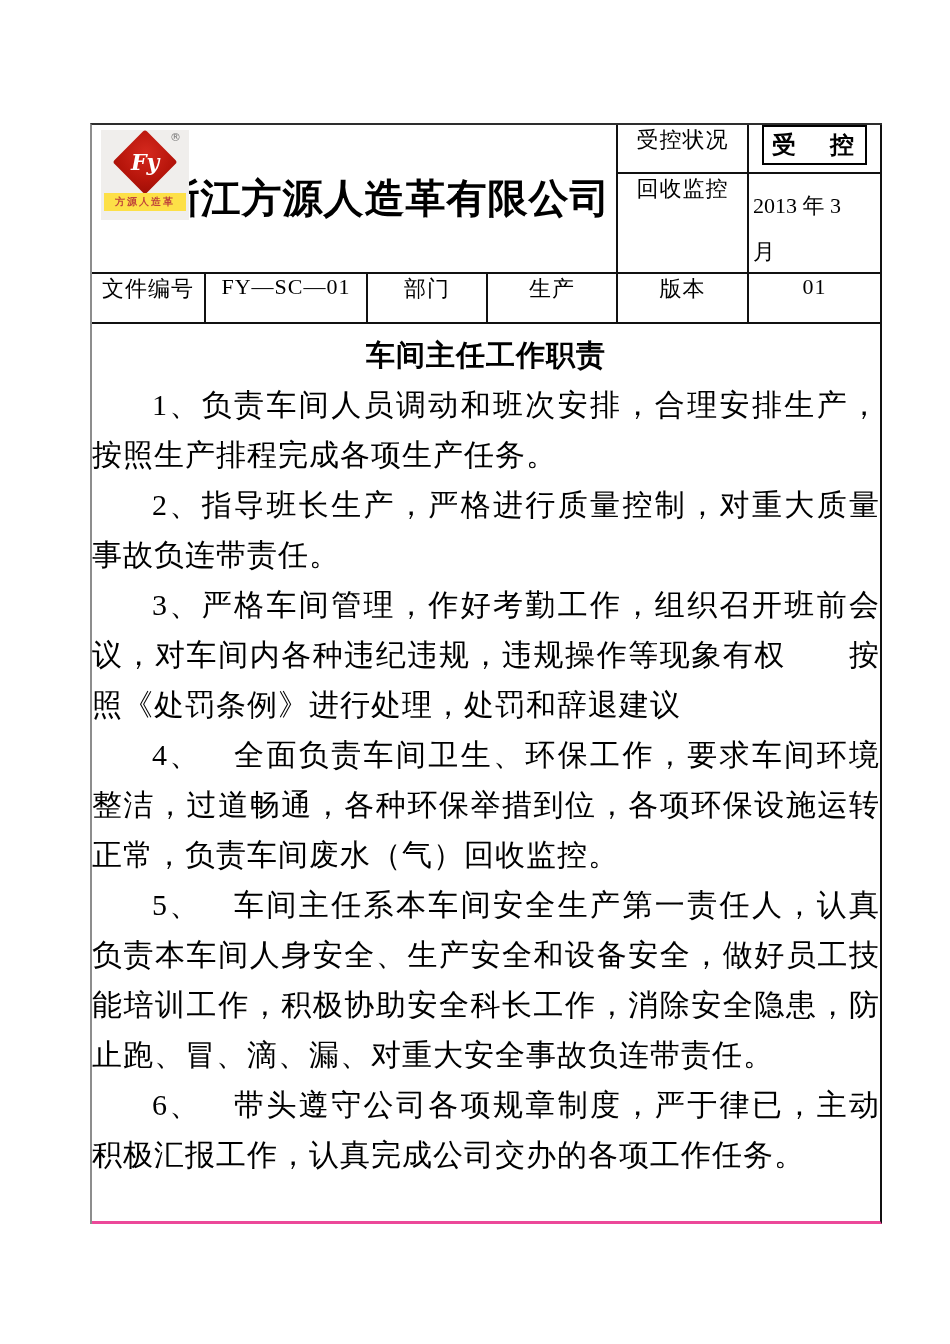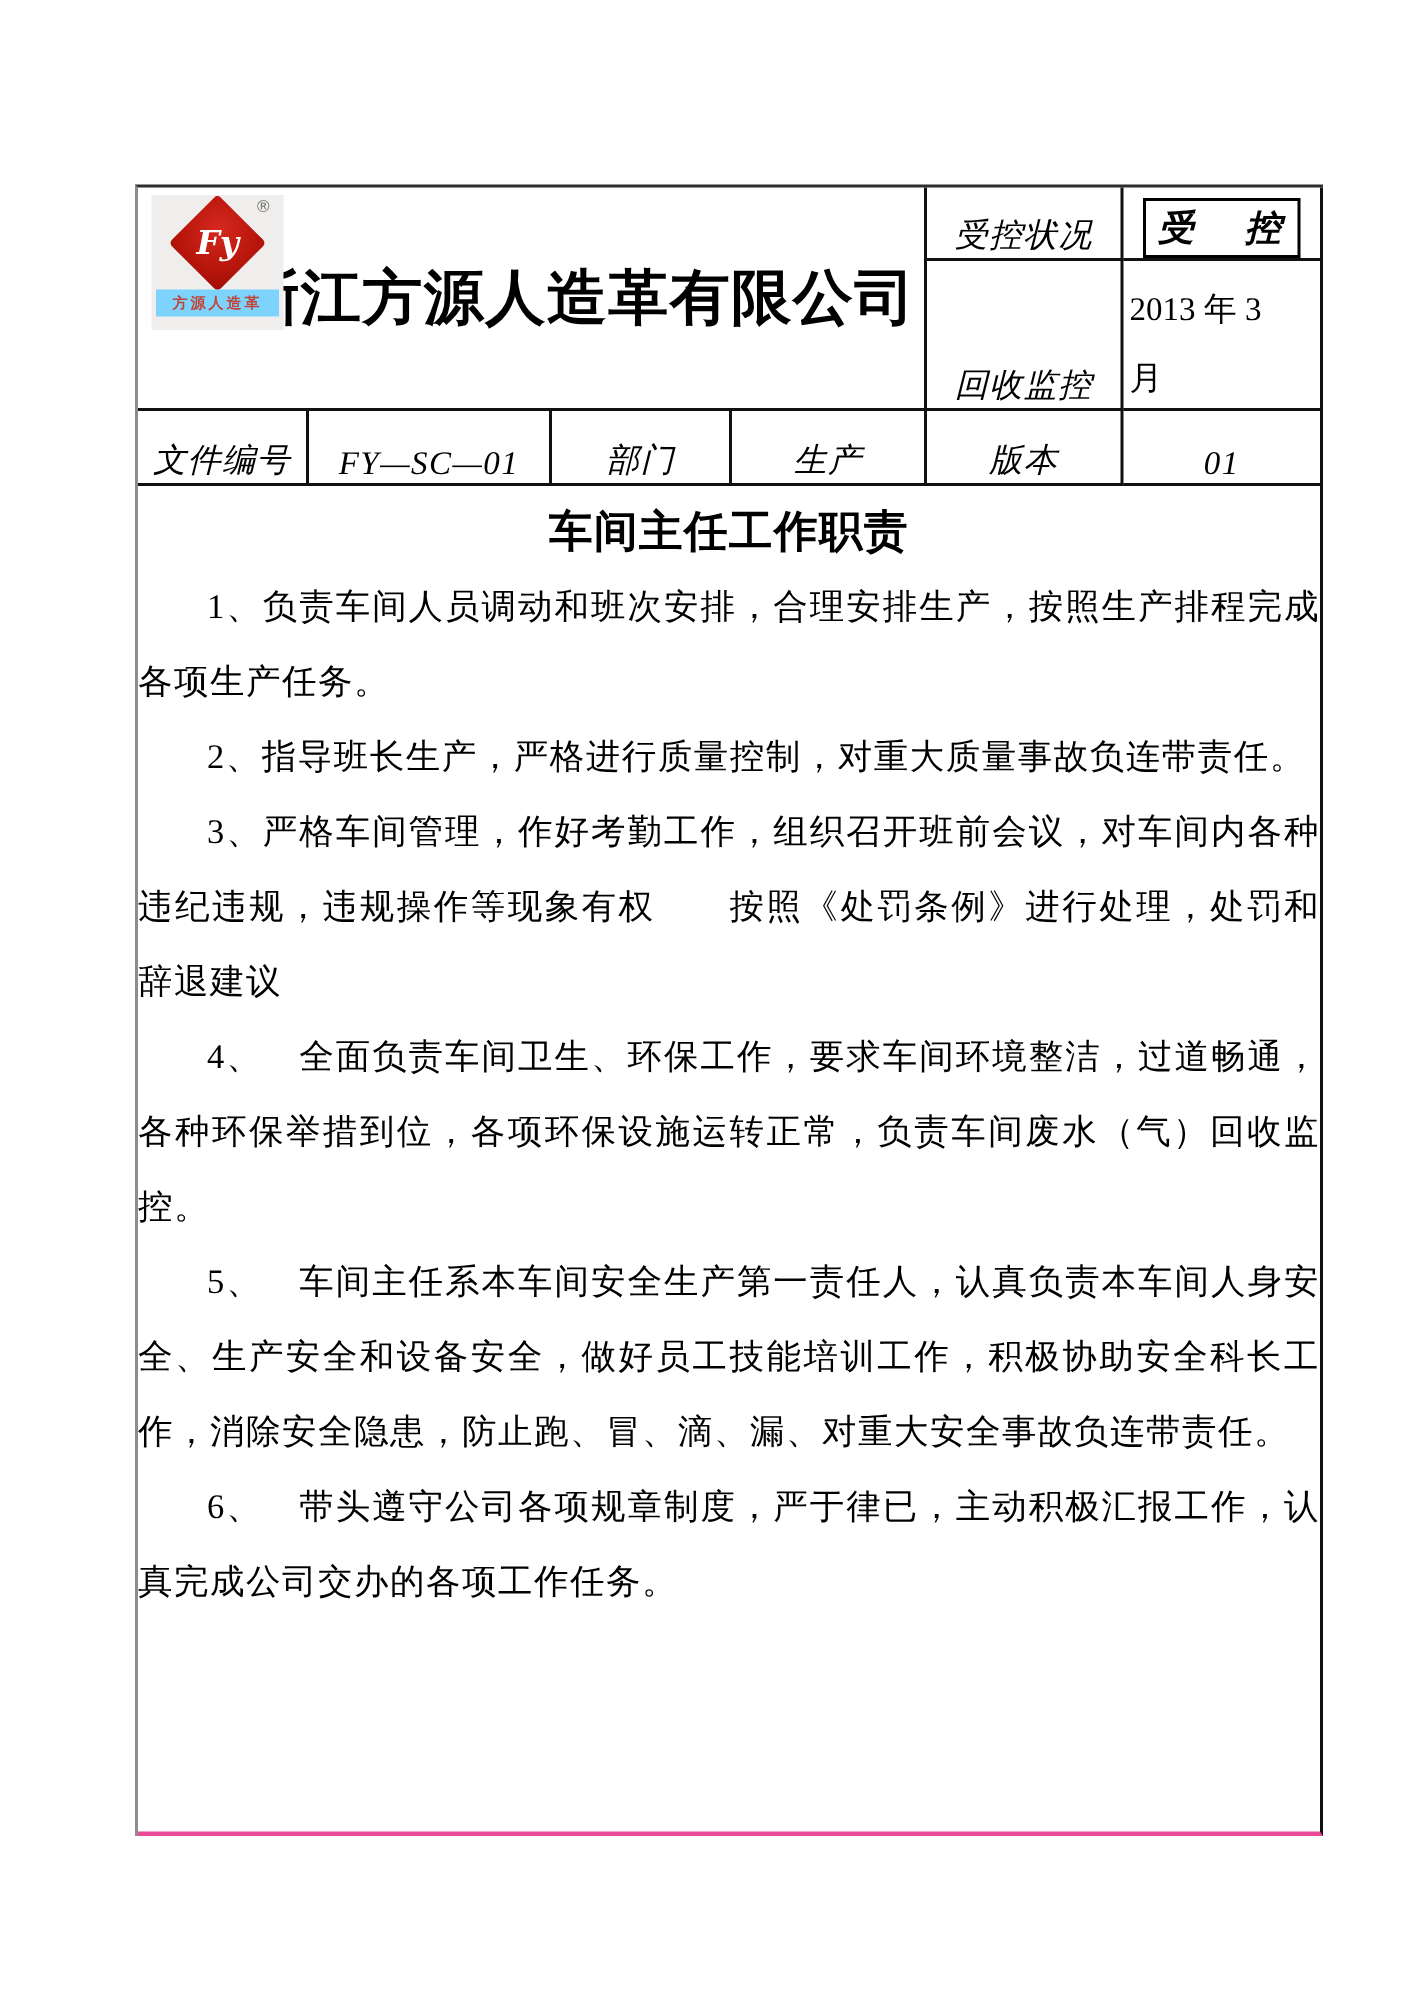--- a/index.html
+++ b/index.html
@@ -27,23 +27,22 @@
     box-sizing: content-box;
   }
   .cell {
     border-right: 2px solid #111;
     border-bottom: 2px solid #111;
     box-sizing: border-box;
     overflow: hidden;
   }
   .center {
     display: flex;
-    align-items: flex-end;
+    align-items: flex-start;
     justify-content: center;
-    font-style: italic;
   }
   .label-text {
     font-size: 22px;
     letter-spacing: 1px;
     white-space: nowrap;
   }
   
   .c-company {
     grid-area: 1 / 1 / 3 / 5;
     position: relative;
@@ -94,21 +93,21 @@
     top: 1px;
     font-size: 11px;
     color: #777;
     font-family: "DejaVu Sans", sans-serif;
   }
   .logo-caption {
     position: absolute;
     left: 3px;
     right: 3px;
     bottom: 9px;
-    background: #7dd3fc;
+    background: #fde047;
     color: #c0453a;
     font-size: 10px;
     font-weight: bold;
     letter-spacing: 2px;
     text-align: center;
     padding: 2px 0;
     white-space: nowrap;
   }
   
   .c-ctrl-label   { grid-area: 1 / 5 / 2 / 6; }
@@ -147,21 +146,21 @@
   .doc-title {
     text-align: center;
     font-size: 29px;
     font-weight: bold;
     letter-spacing: 1px;
     margin: 9px 0 3px 0;
     line-height: 44px;
   }
   .doc-paragraphs p {
     margin: 0;
-    font-size: 23px;
+    font-size: 30px;
     line-height: 50px;
     letter-spacing: 1px;
     text-align: justify;
     text-indent: 2em;
   }
 </style>
 </head>
 <body>
 
 <div class="doc-table">

